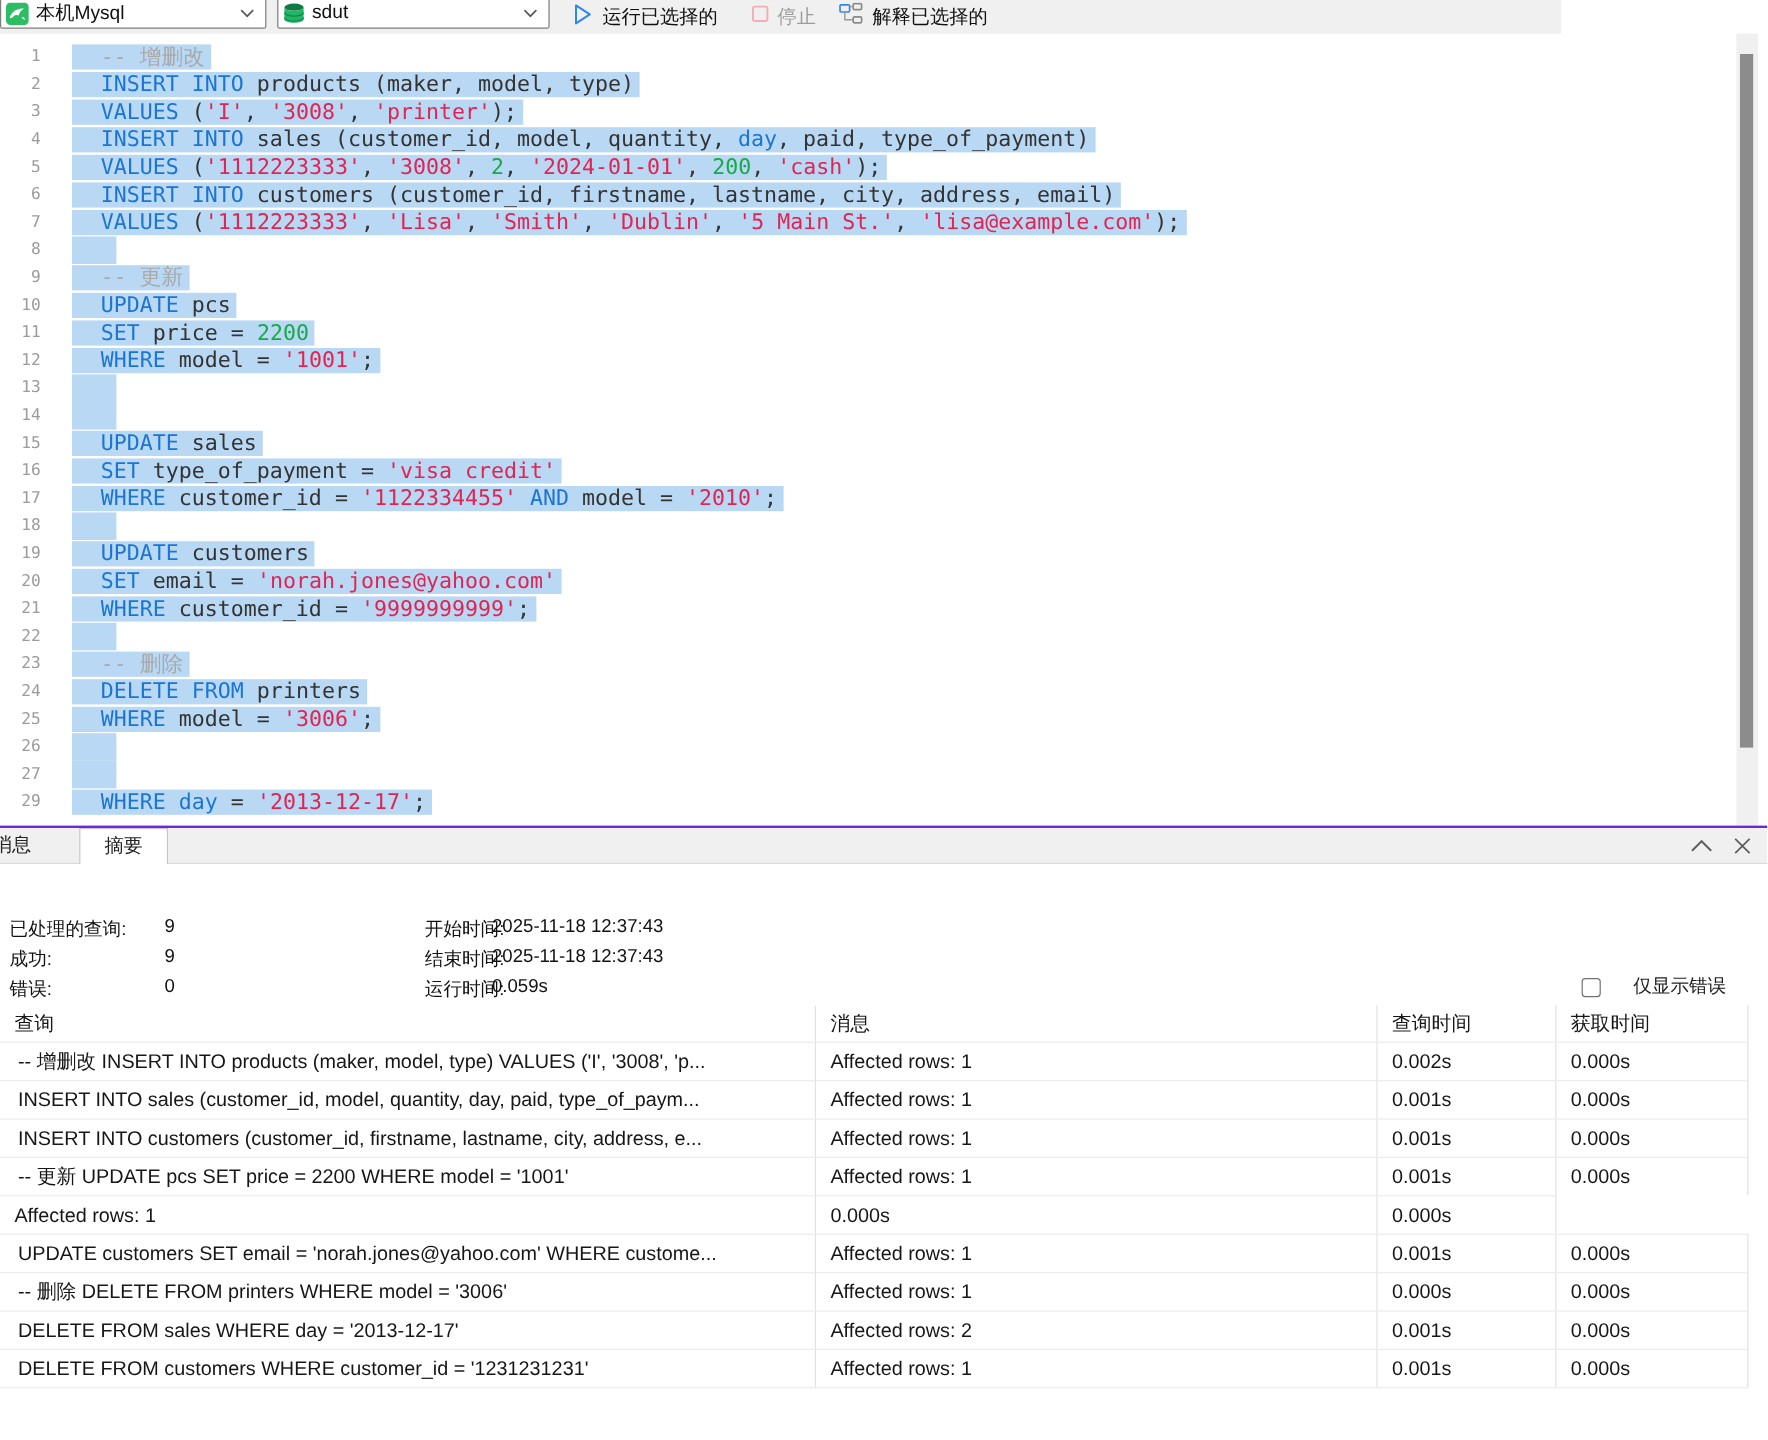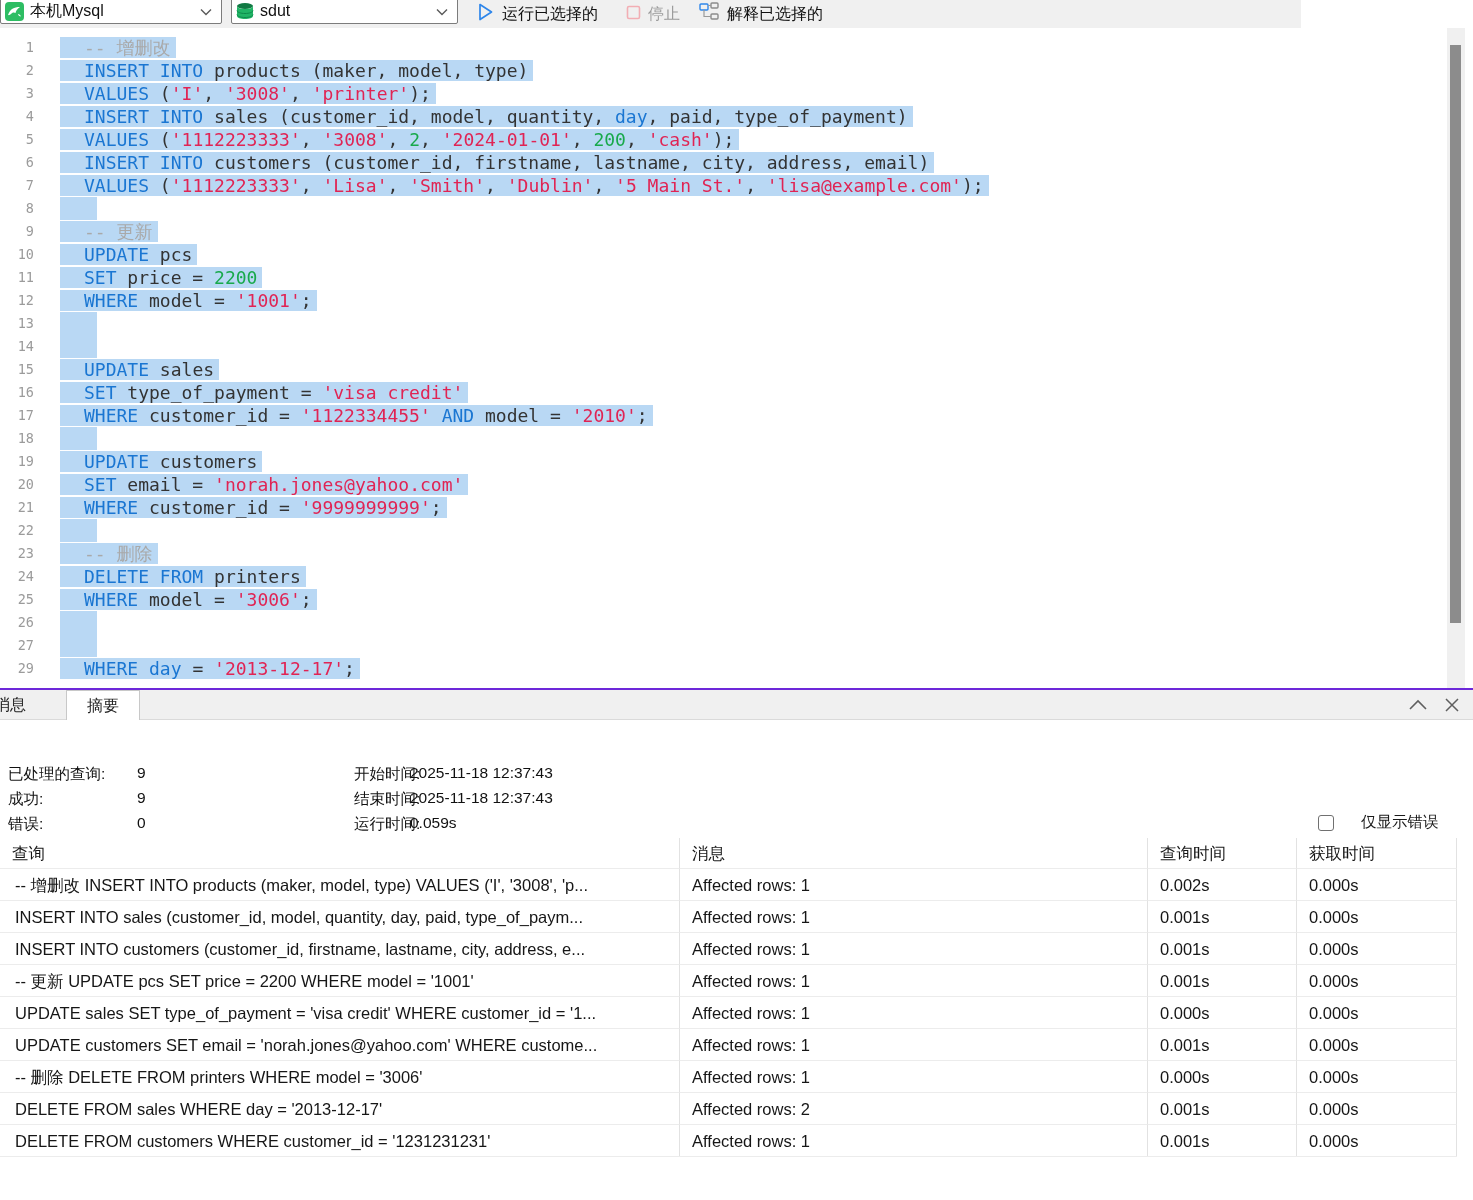--- a/index.html
+++ b/index.html
@@ -328,21 +328,20 @@
             <div class="cell">0.001s</div>
             <div class="cell">0.000s</div>
           </div>
           <div class="trow">
             <div class="cell c0">-- 更新 UPDATE pcs SET price = 2200 WHERE model = '1001'</div>
             <div class="cell">Affected rows: 1</div>
             <div class="cell">0.001s</div>
             <div class="cell">0.000s</div>
           </div>
           <div class="trow">
-            <div class="cell c0">UPDATE sales SET type_of_payment = 'visa credit' WHERE customer_id = '1...</div>
             <div class="cell">Affected rows: 1</div>
             <div class="cell">0.000s</div>
             <div class="cell">0.000s</div>
           </div>
           <div class="trow">
             <div class="cell c0">UPDATE customers SET email = 'norah.jones@yahoo.com' WHERE custome...</div>
             <div class="cell">Affected rows: 1</div>
             <div class="cell">0.001s</div>
             <div class="cell">0.000s</div>
           </div>

